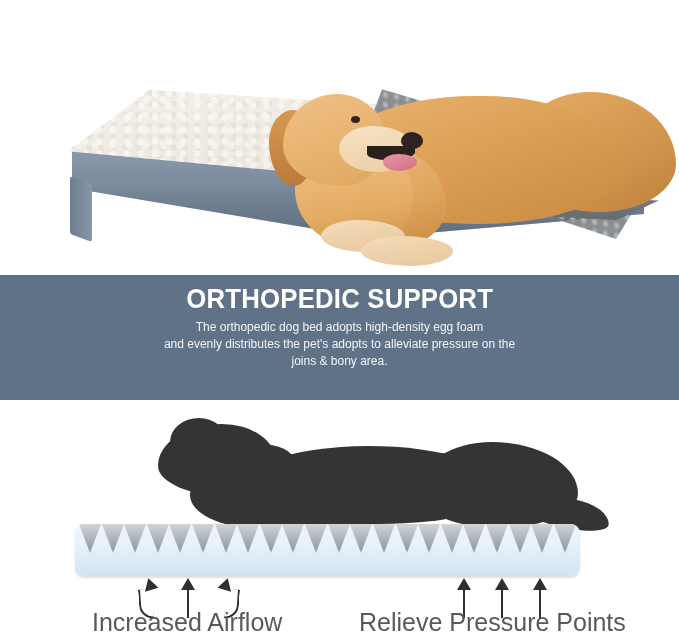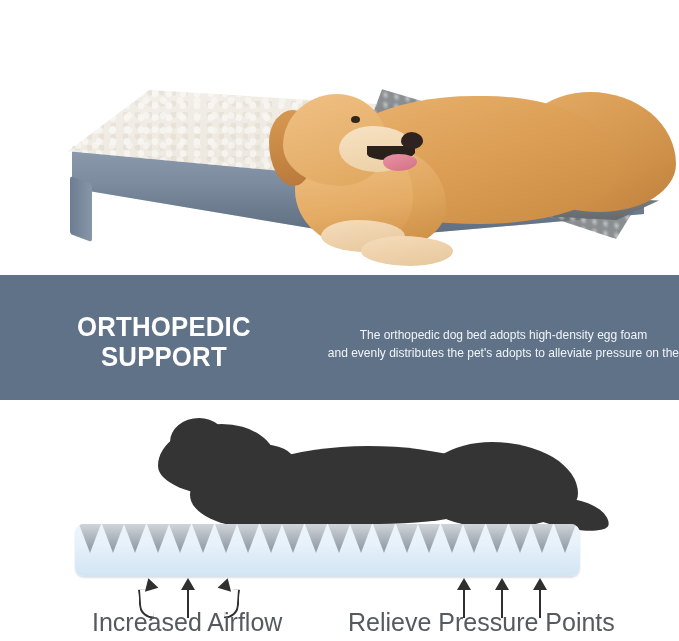--- a/index.html
+++ b/index.html
@@ -145,21 +145,21 @@
     position:absolute;background:linear-gradient(170deg,#f5dcba,#e6c79c);
     border-radius:44% 56% 46% 54% / 50% 50% 50% 50%;
   }
   .d-paw.p1{left:78px;top:132px;width:84px;height:32px;}
   .d-paw.p2{left:118px;top:148px;width:92px;height:30px;}
 
   
   .banner{
     position:absolute;left:0;top:275px;width:679px;height:125px;
     background:#5f7287;
-    display:flex;flex-direction:row;align-items:center;justify-content:flex-start;
+    display:flex;flex-direction:column;align-items:center;justify-content:flex-start;
     padding-top:9px;box-sizing:border-box;
   }
   .banner-title{
     color:#ffffff;font-size:28px;font-weight:bold;letter-spacing:.2px;
     line-height:1.08;text-align:center;
     font-family:"Liberation Sans", sans-serif;
     transform:scaleX(.92);
   }
   .banner-body{
     margin-top:5px;color:#f2f5f8;font-size:12px;line-height:1.42;
@@ -264,21 +264,21 @@
 
   .a1{left:0;}  .a2{left:38px;} .a3{left:76px;}
 
   
   .captions{position:absolute;left:0;top:208px;width:679px;height:33px;}
   .caption{
     position:absolute;top:0;color:#555a5e;font-size:25px;
     font-family:"Liberation Sans", sans-serif;white-space:nowrap;
   }
   .caption.c-left{left:92px;}
-  .caption.c-right{left:348px;}
+  .caption.c-right{left:359px;}
 </style>
 </head>
 <body>
 
 <div class="page">
 
   <div class="photo">
     <div class="bed-wrap">
 
       <div class="bed-side"></div>
@@ -311,20 +311,21 @@
       </div>
 
     </div>
   </div>
 
   <div class="banner">
     <div class="banner-title">ORTHOPEDIC SUPPORT</div>
     <div class="banner-body">
       <div>The orthopedic dog bed adopts high-density egg foam</div>
       <div>and evenly distributes the pet's adopts to alleviate pressure on the</div>
+      <div>joins &amp; bony area.</div>
     </div>
   </div>
 
   <div class="diagram">
 
     <div class="silhouette">
       <div class="sil s-rear"></div>
       <div class="sil s-body"></div>
       <div class="sil s-shoulder"></div>
       <div class="sil s-tail"></div>

